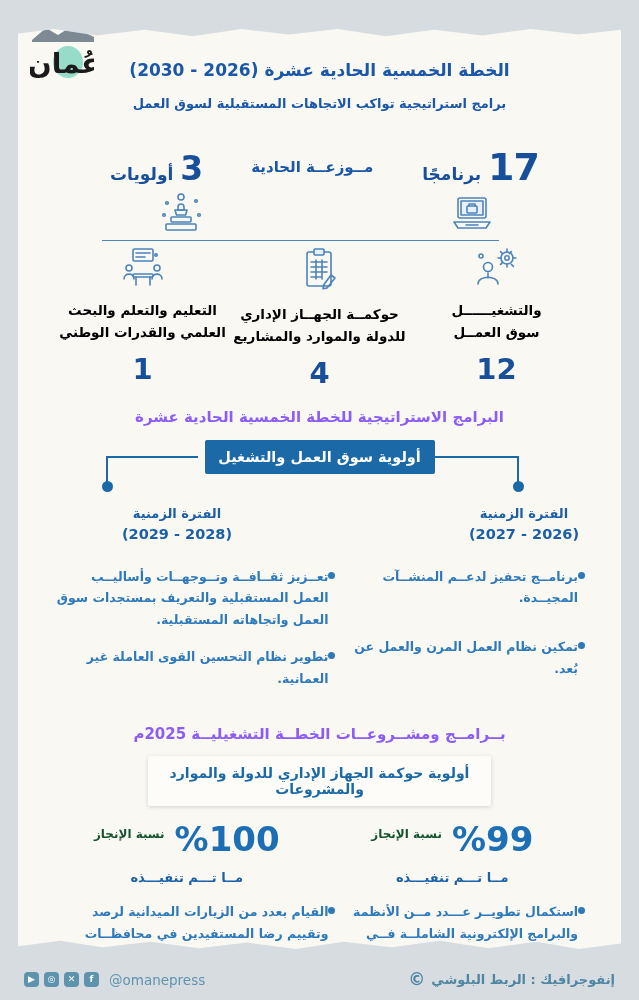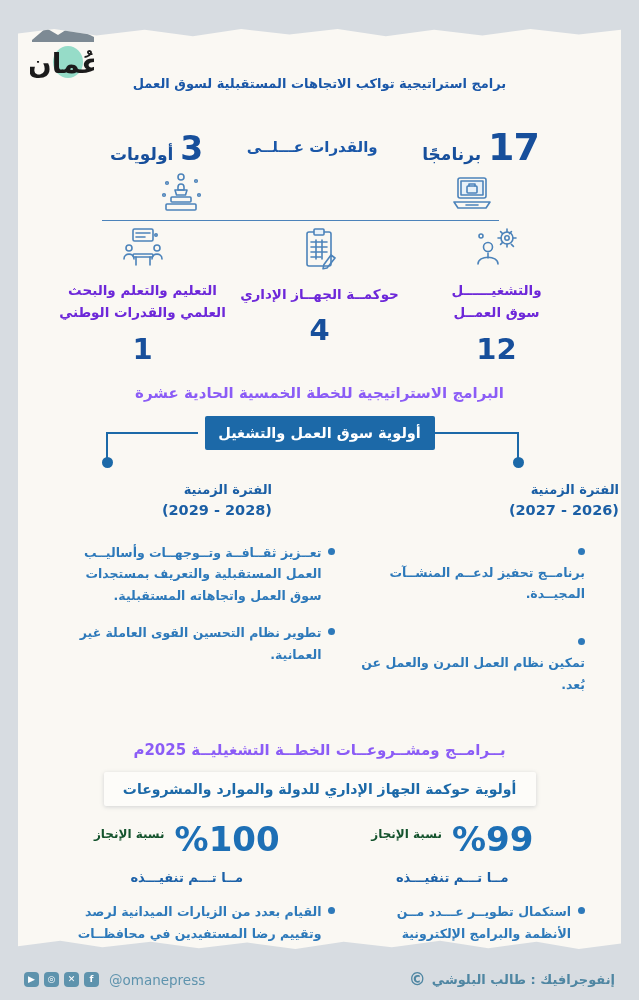--- a/index.html
+++ b/index.html
@@ -38,56 +38,56 @@
   .mid-lbl { color: #1a57a8; font-weight: bold; font-size: 15px; align-self: center; }
   .icon-strip { position: relative; height: 50px; margin-top: 2px; }
   .icon-strip .hline {
     position: absolute; bottom: 0; left: 48px; right: 86px;
     border-top: 1.5px solid #4c83ba;
   }
   .icon-strip .ic-laptop { position: absolute; right: 90px; bottom: 2px; }
   .icon-strip .ic-podium { position: absolute; left: 104px; bottom: 2px; }
   .prio-row { display: flex; margin-top: 6px; }
   .prio-col { flex: 1; text-align: center; }
-  .prio-col .p-label { color: #6d28d9; font-weight: bold; font-size: 13.5px; line-height: 1.65; margin-top: 6px; }
+  .prio-col .p-label { color: #000000; font-weight: bold; font-size: 13.5px; line-height: 1.65; margin-top: 6px; }
   .prio-col .p-count { color: #174f9b; font-weight: bold; font-size: 29px; margin-top: 8px; }
   .sec-title { text-align: center; color: #8b5cf6; font-weight: bold; font-size: 15px; margin-top: 18px; }
   .banner-wrap { position: relative; margin-top: 14px; height: 64px; }
   .banner {
     position: relative; z-index: 1; width: 230px; margin: 0 auto;
     background: #1c69a8; color: #ffffff; font-weight: bold; font-size: 14.5px;
     text-align: center; padding: 9px 6px; border-radius: 2px;
   }
   .conn { position: absolute; top: 16px; width: 92px; height: 30px; }
   .conn.r { right: 66px; border-top: 2.5px solid #1c69a8; border-right: 2.5px solid #1c69a8; }
   .conn.l { left: 52px; border-top: 2.5px solid #1c69a8; border-left: 2.5px solid #1c69a8; }
   .conn::after {
     content: ''; position: absolute; bottom: -6px; width: 11px; height: 11px;
     border-radius: 50%; background: #1c69a8;
   }
   .conn.r::after { right: -6.5px; }
   .conn.l::after { left: -6.5px; }
   .periods { position: relative; height: 50px; margin-top: 2px; }
-  .period { position: absolute; width: 190px; text-align: right; color: #1b5fa5; font-weight: bold; }
+  .period { position: absolute; width: 190px; text-align: center; color: #1b5fa5; font-weight: bold; }
   .period .p-t { font-size: 13px; }
   .period .p-y { font-size: 14.5px; margin-top: 5px; }
   .period.r0 { left: 375px; }
   .period.l1 { left: 28px; }
   .cols { display: flex; margin-top: 10px; }
   .col0 { flex: 0 0 47%; padding-left: 14px; }
   .col1 { flex: 1; }
-  .bullet { display: flex; gap: 7px; margin-bottom: 15px; }
+  .bullet { display: flex; margin-bottom: 15px; }
   .bullet .dot {
     flex: 0 0 7px; width: 7px; height: 7px; border-radius: 50%;
     background: #2d79ba; margin-top: 6px;
   }
   .bullet .b-txt { color: #2d79ba; font-weight: bold; font-size: 12.5px; line-height: 1.75; }
-  .cols.strat .col0 .bullet { margin-bottom: 27px; flex-direction: column; }
+  .cols.strat .col0 .bullet { margin-bottom: 27px; }
   .banner2 {
-    width: 432px; margin: 13px auto 0; background: #fdfcf9;
+    width: 343px; margin: 13px auto 0; background: #fdfcf9;
     box-shadow: 0 1px 4px rgba(90,100,115,.25);
     color: #1c69a8; font-weight: bold; font-size: 14px;
     text-align: center; padding: 9px 6px; border-radius: 2px;
   }
   .pct-row { display: flex; margin-top: 16px; }
   .pct-block { flex: 1; display: flex; justify-content: center; align-items: flex-start; gap: 10px; }
   .pct-num { color: #1d6fb5; font-weight: bold; font-size: 34px; line-height: 1; direction: ltr; }
   .pct-lbl { color: #14532d; font-weight: bold; font-size: 12px; margin-top: 5px; }
   .done-row { display: flex; margin-top: 14px; }
   .done-row .done { flex: 1; text-align: center; color: #1c61a8; font-weight: bold; font-size: 13px; }
@@ -113,29 +113,30 @@
 
   <div class="logo">
     <svg width="64" height="62" viewBox="0 0 64 62">
       <path d="M2 16 L16 4 L28 11 L42 2 L64 13 L64 18 L2 18 Z" fill="#7d8a94"></path>
       <ellipse cx="38" cy="38" rx="15" ry="16" fill="#96dcc8"></ellipse>
       <text x="34" y="49" font-size="28" font-weight="bold" fill="#1b1b1b" text-anchor="middle" font-family="DejaVu Sans, sans-serif">عُمان</text>
     </svg>
   </div>
 
   <div class="hdr">
+    <div class="title">الخطة الخمسية الحادية عشرة (2026 - 2030)</div>
     <div class="subtitle">برامج استراتيجية تواكب الاتجاهات المستقبلية لسوق العمل</div>
   </div>
 
   <div class="stats-row">
     <div class="stat">
       <span class="big">17</span>
       <span class="lbl">برنامجًا</span>
     </div>
-    <div class="mid-lbl">والقدرات عـــلــى</div>
+    <div class="mid-lbl">مــوزعــة الحادية</div>
     <div class="stat">
       <span class="big sm">3</span>
       <span class="lbl">أولويات</span>
     </div>
   </div>
 
   <div class="icon-strip">
     <span class="ic-laptop">
       <svg class="lineic" width="46" height="40" viewBox="0 0 46 40">
         <rect x="9" y="3" width="28" height="20" rx="2"></rect>
@@ -186,20 +187,21 @@
         <svg class="lineic" width="40" height="46" viewBox="0 0 40 46">
           <rect x="7" y="5" width="24" height="34" rx="2"></rect>
           <rect x="14" y="2" width="10" height="6" rx="1" fill="#e8f1f8"></rect>
           <path d="M11 15h16M11 20h16M11 25h16M11 30h10"></path>
           <path d="M16 13v19M22 13v19"></path>
           <path d="M31 28l4 3-8 10-4 .8.8-4z"></path>
         </svg>
       </span>
       <div class="p-label">
         <div>حوكمــة الجهــاز الإداري</div>
+        <div>للدولة والموارد والمشاريع</div>
       </div>
       <div class="p-count">4</div>
     </div>
     <div class="prio-col">
       <span>
         <svg class="lineic" width="46" height="42" viewBox="0 0 46 42">
           <rect x="13" y="2" width="20" height="12" rx="1.5"></rect>
           <path d="M16 6h14M16 10h9"></path>
           <circle cx="9" cy="21" r="3"></circle>
             <path d="M4 32c0-6.5 10-6.5 10 0"></path>
@@ -313,15 +315,15 @@
 <div class="footer">
   <div class="social">
     <span class="s-ic">▶</span>
     <span class="s-ic">◎</span>
     <span class="s-ic">✕</span>
     <span class="s-ic">f</span>
     <span class="handle">@omanepress</span>
   </div>
   <div class="credit">
     <span class="copy">©</span>
-    <span>إنفوجرافيك : طالب البلوشي</span>
+    <span>إنفوجرافيك : الربط البلوشي</span>
   </div>
 </div>
 
 </body></html>

